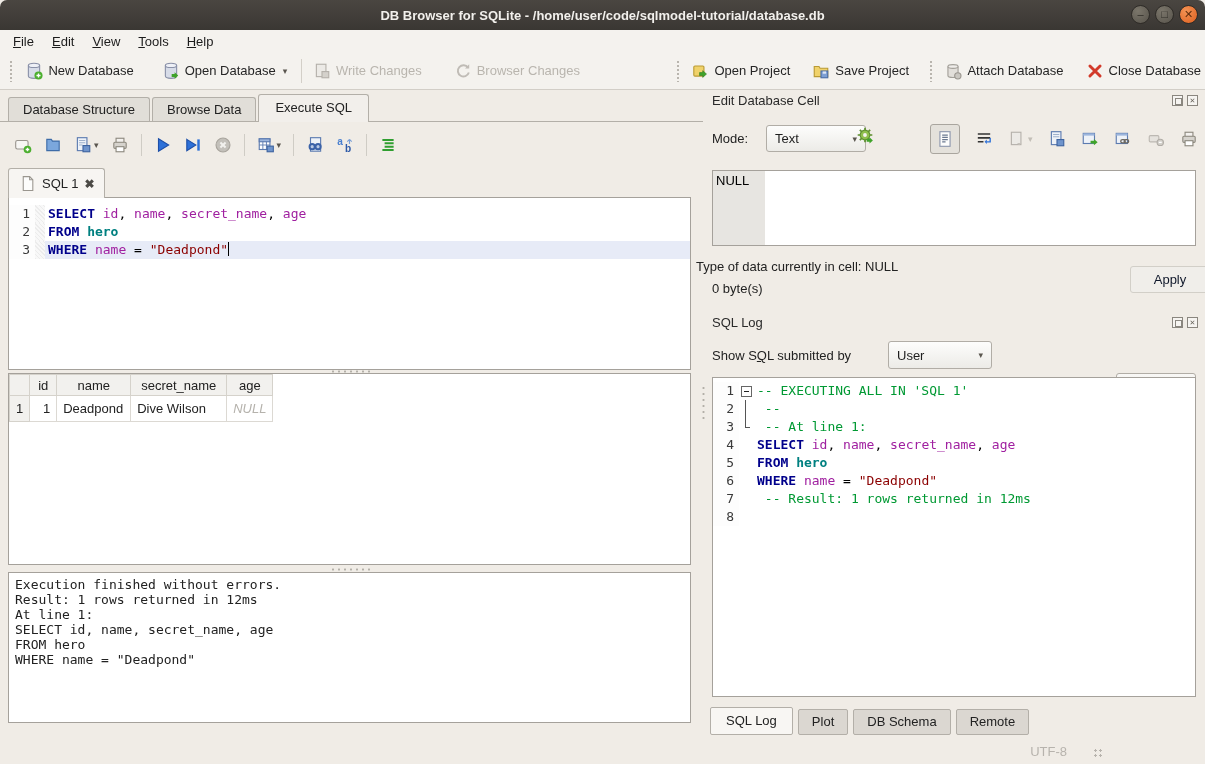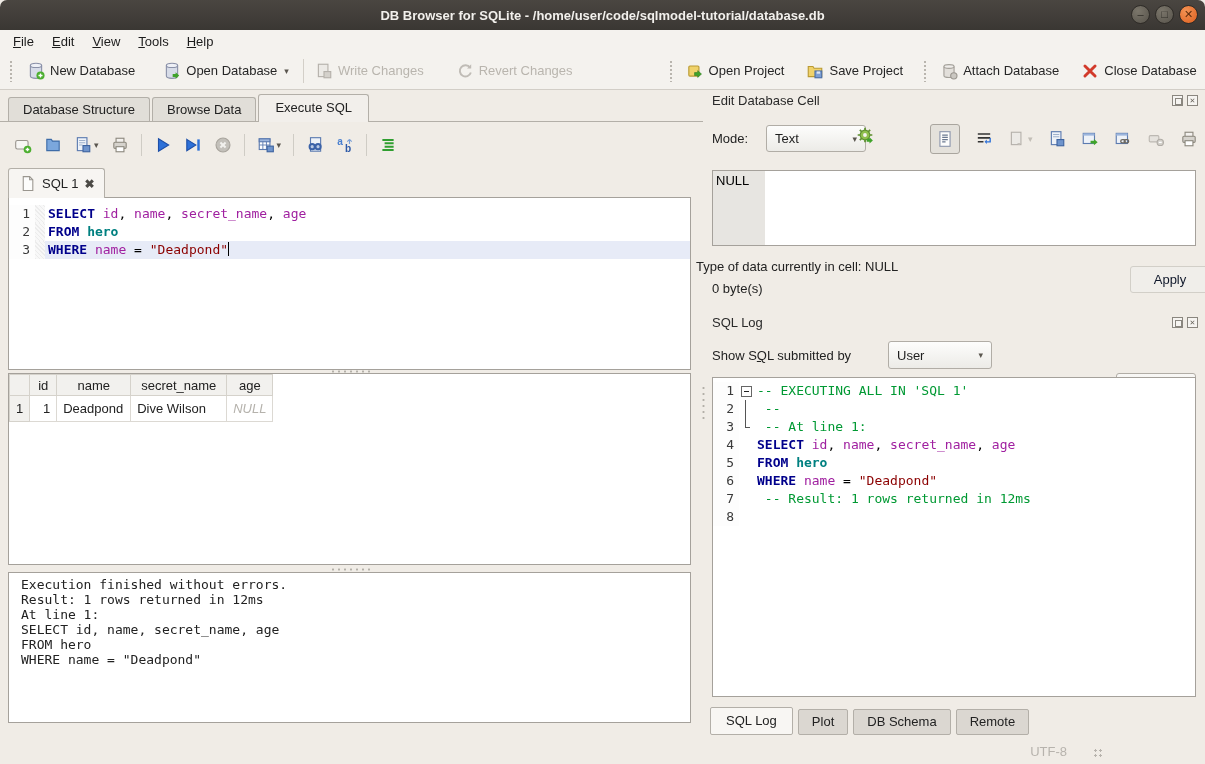--- a/index.html
+++ b/index.html
@@ -81,21 +81,21 @@
   #results table { border-collapse:collapse; font-size:13px; }
   #results th { background:#f2f1ee; border:1px solid #d5d2cb; font-weight:normal; padding:2px 6px; height:21px; }
   #results td { border:1px solid #dcd9d3; padding:2px 6px; height:26px; }
   #results .rowhdr { background:#f2f1ee; border:1px solid #d5d2cb; text-align:right; width:20px; }
   #results .num { text-align:right; }
   #results .null { color:#b5b2ac; font-style:italic; }
   .grip-dots { position:absolute; width:40px; height:5px;
     background-image:radial-gradient(circle,#b3afa8 1px,transparent 1.2px); background-size:6px 5px; background-repeat:repeat-x; }
 
   
-  #message { position:absolute; left:8px; top:572px; width:683px; height:151px; padding:4px 12px;
+  #message { position:absolute; left:8px; top:572px; width:683px; height:151px; padding:4px 6px;
     line-height:15px; white-space:pre; }
 
   
   .dock-title { position:absolute; color:#2a2a2a; }
   .dockbtns { position:absolute; display:flex; gap:4px; }
   .dockbtn { width:11px; height:11px; border:1px solid #8a867f; background:#f6f4f1; position:relative;
     font-size:7px; line-height:9px; text-align:center; color:#6b675f; }
   .dockbtn.float::before { content:""; position:absolute; left:2px; top:2px; width:5px; height:5px; border:1px solid #8a867f; }
 
   .combo { position:absolute; height:27px; background:linear-gradient(#fdfdfc,#ecebe7);
@@ -177,21 +177,21 @@
           <rect x="3" y="2" width="8.5" height="11" fill="#eceae6" stroke="#b5b1ab"></rect>
           <rect x="8" y="8.5" width="6" height="5.5" fill="#d4d1cb" stroke="#b5b1ab"></rect>
         </svg>
       <span>Write Changes</span>
     </span>
     <span class="tb-btn disabled" style="margin-left:24px">
       <svg class="ico" viewBox="0 0 16 16">
           <path d="M12.5 5A5 5 0 1 0 13.2 9.4" fill="none" stroke="#c0bcb6" stroke-width="1.7"></path>
           <path d="M13.5 2v3.7h-3.7z" fill="#c0bcb6"></path>
         </svg>
-      <span>Revert Changes</span>
+      <span>Browser Changes</span>
     </span>
     <span class="tb-handle" style="margin-left:92px"></span>
     <span class="tb-btn" style="margin-left:5px">
       <svg class="ico" viewBox="0 0 16 16">
           <rect x="2.5" y="3.5" width="9" height="9" rx="1" fill="#f0d26a" stroke="#b99a33"></rect>
           <path d="M7.6 9.4h2.8V7.7l3.4 3-3.4 3v-1.7H7.6z" fill="#3fa32a" stroke="#2c7a1e" stroke-width="0.5"></path>
         </svg>
       <span>Open Project</span>
     </span>
     <span class="tb-btn" style="margin-left:14px">

